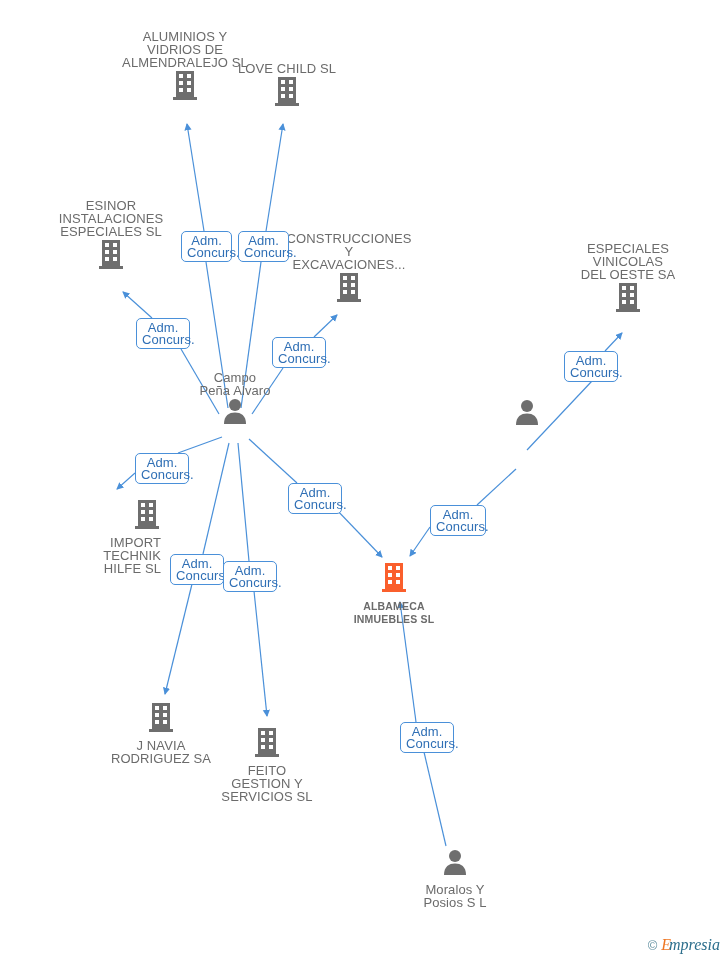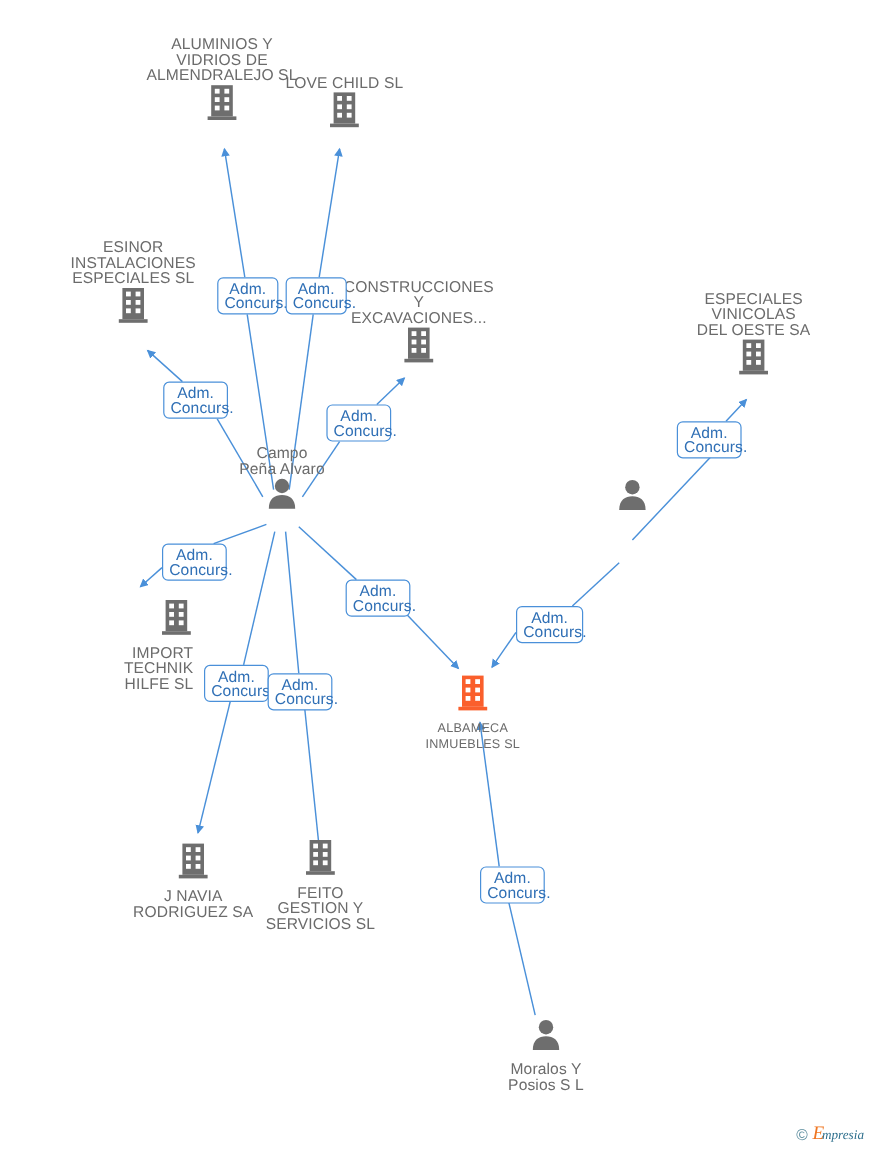--- a/index.html
+++ b/index.html
@@ -16,21 +16,21 @@
   .node{position:absolute;text-align:center;}
   .node .caption{
     color:#6b6b6b;
     font-size:13px;
     line-height:13px;
     white-space:pre-line;
     letter-spacing:0.1px;
   }
   .node.focal .caption{
     color:#6b6b6b;
-    font-weight:normal;
+    font-weight:bold;
     font-size:10.5px;
     letter-spacing:0.2px;
   }
   .node .glyph{display:block;margin:0 auto;}
 
   .label{
     position:absolute;
     border:1.4px solid #4a90d9;
     border-radius:5px;
     background:#ffffff;
@@ -43,21 +43,21 @@
     box-sizing:border-box;
     letter-spacing:0.1px;
   }
 
   #watermark{
     position:absolute;right:8px;bottom:6px;
     display:flex;align-items:center;gap:4px;
   }
   #watermark .cmark{color:#5f8fa0;font-size:13px;line-height:13px;}
   #watermark .wordE{color:#ef7622;font-size:16px;font-style:italic;font-family:"Liberation Serif",serif;line-height:16px;}
-  #watermark .wordrest{color:#2c6e8c;font-size:11px;font-style:italic;font-family:"Liberation Serif",serif;line-height:16px;margin-left:-2px;}
+  #watermark .wordrest{color:#2c6e8c;font-size:16px;font-style:italic;font-family:"Liberation Serif",serif;line-height:16px;margin-left:-2px;}
 </style>
 </head>
 <body>
 
 <div id="canvas">
 
   <svg class="edges" viewBox="0 0 728 960">
     <defs>
       <marker id="arrow" markerWidth="7" markerHeight="7" refX="5.2" refY="3" orient="auto">
         <path d="M0,0 L6,3 L0,6 z" fill="#4a90d9"></path>
@@ -286,21 +286,21 @@
             <rect x="16" y="12" width="4" height="4"></rect>
             <rect x="8" y="19" width="4" height="4"></rect>
             <rect x="16" y="19" width="4" height="4"></rect>
           </g>
         </svg>
     </span>
     <div class="caption" style="margin-top:2px;">J NAVIA
 RODRIGUEZ SA</div>
   </div>
 
-  <div class="node" style="left:197px;top:698px;width:140px;">
+  <div class="node" style="left:197px;top:726px;width:140px;">
     <span class="glyph">
       <svg width="28" height="32" viewBox="0 0 28 32">
           <g fill="#6e6e6e">
             <rect x="5" y="2" width="18" height="26"></rect>
             <rect x="2" y="28" width="24" height="3"></rect>
           </g>
           <g fill="#ffffff">
             <rect x="8" y="5" width="4" height="4"></rect>
             <rect x="16" y="5" width="4" height="4"></rect>
             <rect x="8" y="12" width="4" height="4"></rect>

